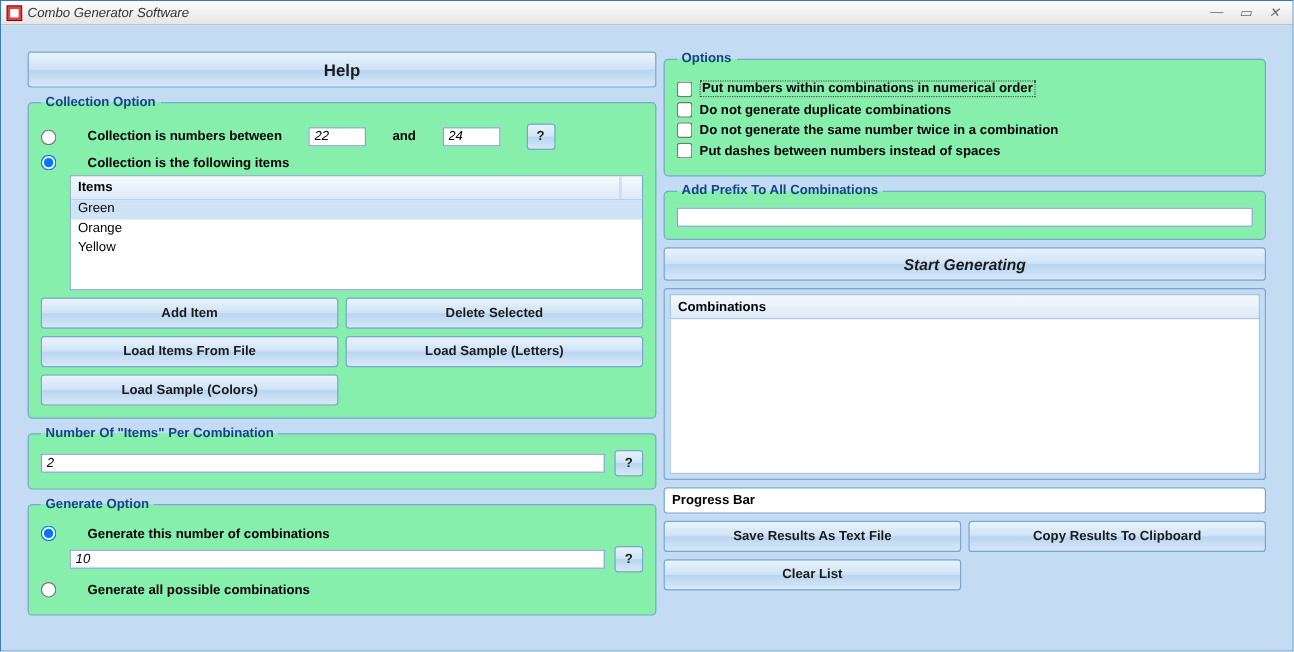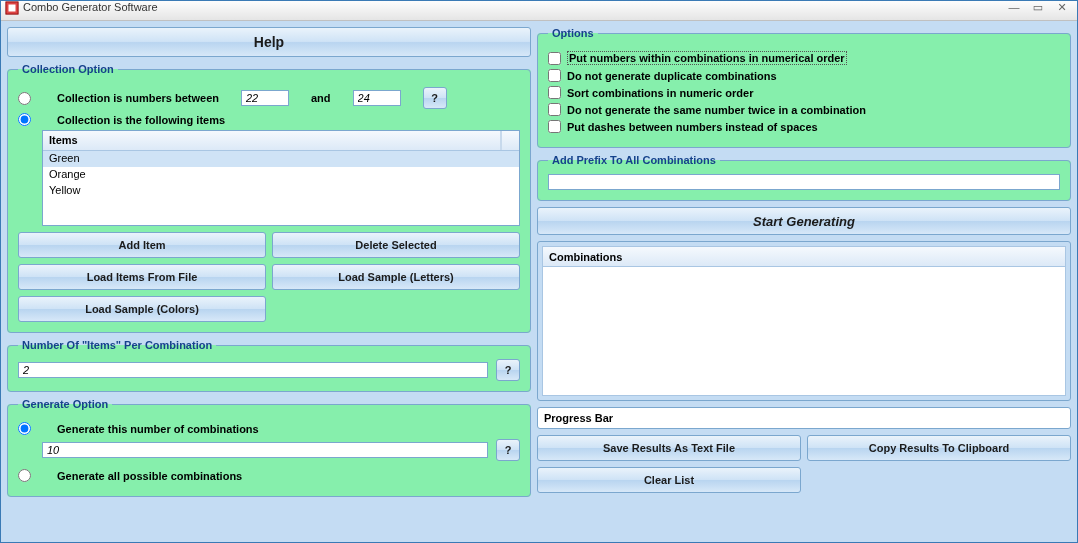--- a/index.html
+++ b/index.html
@@ -1,22 +1,22 @@
 <!DOCTYPE html>
 <html><head>
 <meta charset="utf-8">
 <style>
 * { box-sizing: border-box; font-family: Tahoma, Arial, sans-serif; font-size: 11px; }
 body { margin: 0; background: #fff; }
 .window { width: 1078px; height: 543px; border: 1px solid #3a7ab5; background: #fff; display: flex; flex-direction: column; }
-.titlebar { height: 20px; background: linear-gradient(#fdfdfd, #e5e5e5); border-bottom: 1px solid #c0c0c0; display: flex; align-items: flex-start; padding: 0 4px; }
+.titlebar { height: 20px; background: linear-gradient(#fdfdfd, #e5e5e5); border-bottom: 1px solid #c0c0c0; display: flex; align-items: center; padding: 0 4px; font-style: italic; }
 .titlebar .icon { width: 14px; height: 14px; margin-right: 4px; }
 .titlebar .title { flex: 1; color: #333; }
 .titlebar .winbtn { width: 22px; height: 14px; margin-left: 2px; text-align: center; color: #666; cursor: pointer; }
-.client { flex: 1; background: #c4dcf3; padding: 6px; display: flex; gap: 6px; }
+.client { flex: 1; background: #c4dcf3; padding: 22px; display: flex; gap: 6px; }
 .col { display: flex; flex-direction: column; gap: 6px; }
 .col.left { width: 524px; }
 .col.right { flex: 1; }
 fieldset { border: 1px solid #7ba7ce; border-radius: 4px; margin: 0; padding: 8px 10px 10px; background: #86efac; }
 legend { color: #15428b; font-weight: bold; padding: 0 4px; }
 .btn { background: linear-gradient(#eaf3fb, #cfe3f6 48%, #b9d5f0 52%, #d7e8f8); border: 1px solid #7ba7ce; border-radius: 3px; height: 26px; display: flex; align-items: center; justify-content: center; font-weight: bold; color: #1b1b1b; cursor: pointer; }
 .btn.large { height: 28px; font-size: 13px; font-style: italic; }
 .btn.help { height: 30px; font-size: 14px; width: 100%; }
 input[type=text] { background: #fff; border: 1px solid #7ba7ce; height: 16px; padding: 2px 4px; font-style: italic; }
 .radio-row { display: flex; align-items: center; gap: 22px; margin: 4px 0; }
@@ -125,24 +125,20 @@
         <div class="chk-row">
             <input type="checkbox" style="">
             <label style="border:1px dotted #555;padding:0 1px">Put numbers within combinations in numerical order</label>
           </div>
         <div class="chk-row">
             <input type="checkbox" style="">
             <label>Do not generate duplicate combinations</label>
           </div>
         <div class="chk-row">
             <input type="checkbox" style="">
-            <label>Sort combinations in numeric order</label>
-          </div>
-        <div class="chk-row">
-            <input type="checkbox" style="">
             <label>Do not generate the same number twice in a combination</label>
           </div>
         <div class="chk-row">
             <input type="checkbox" style="">
             <label>Put dashes between numbers instead of spaces</label>
           </div>
       </fieldset>
 
       <fieldset>
         <legend>Add Prefix To All Combinations</legend>

